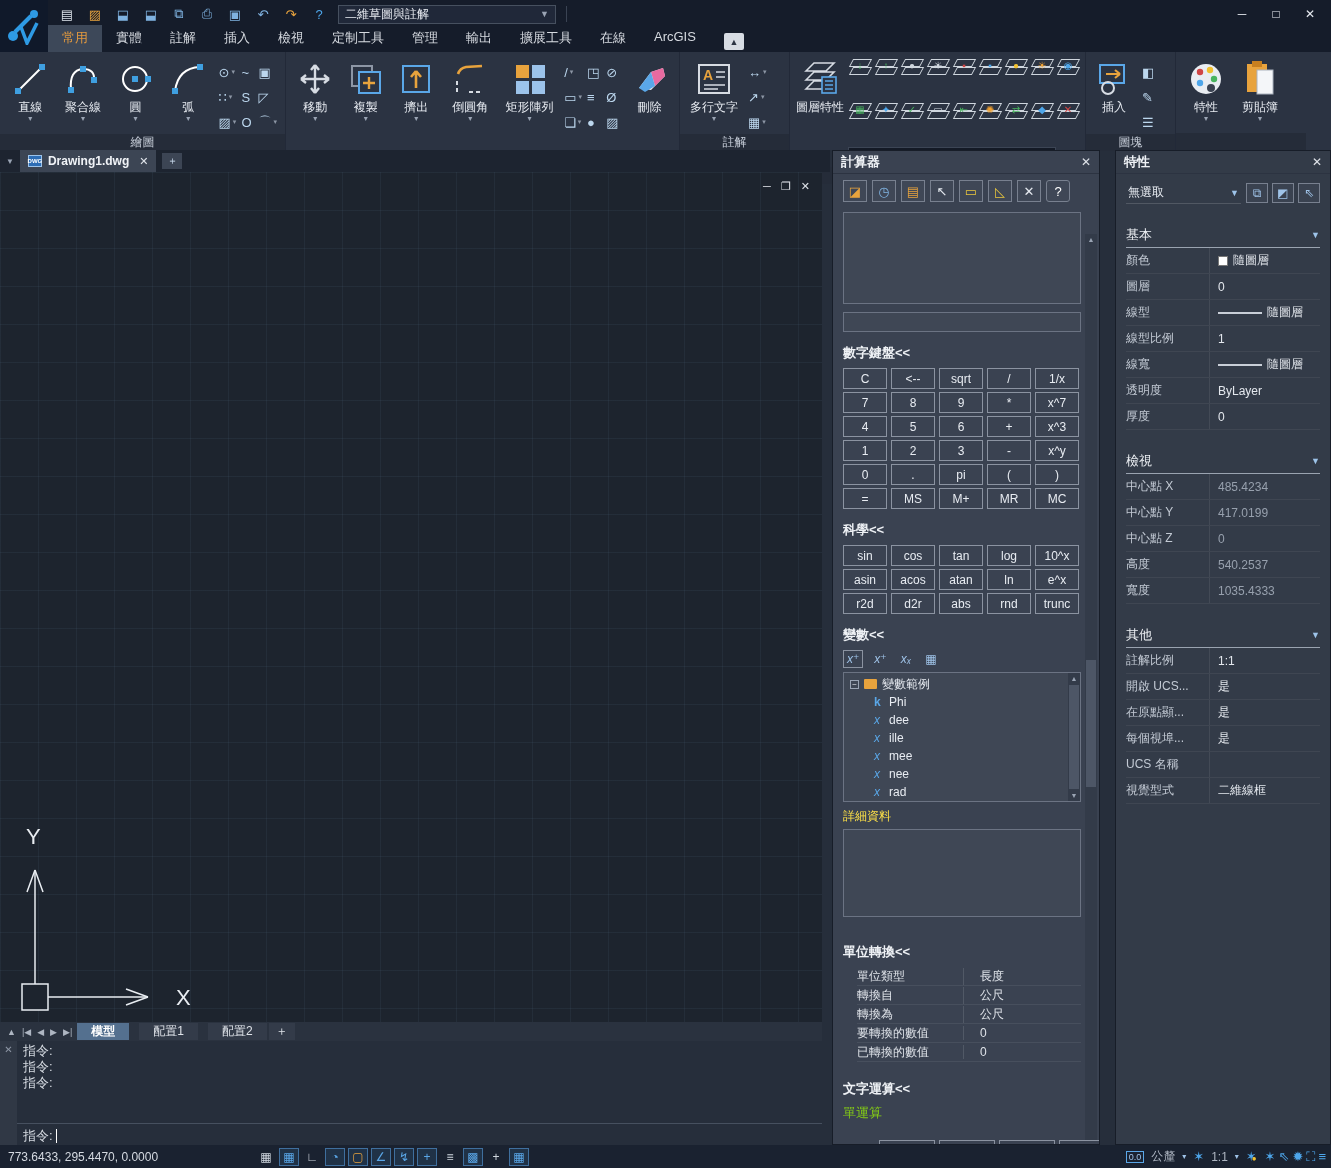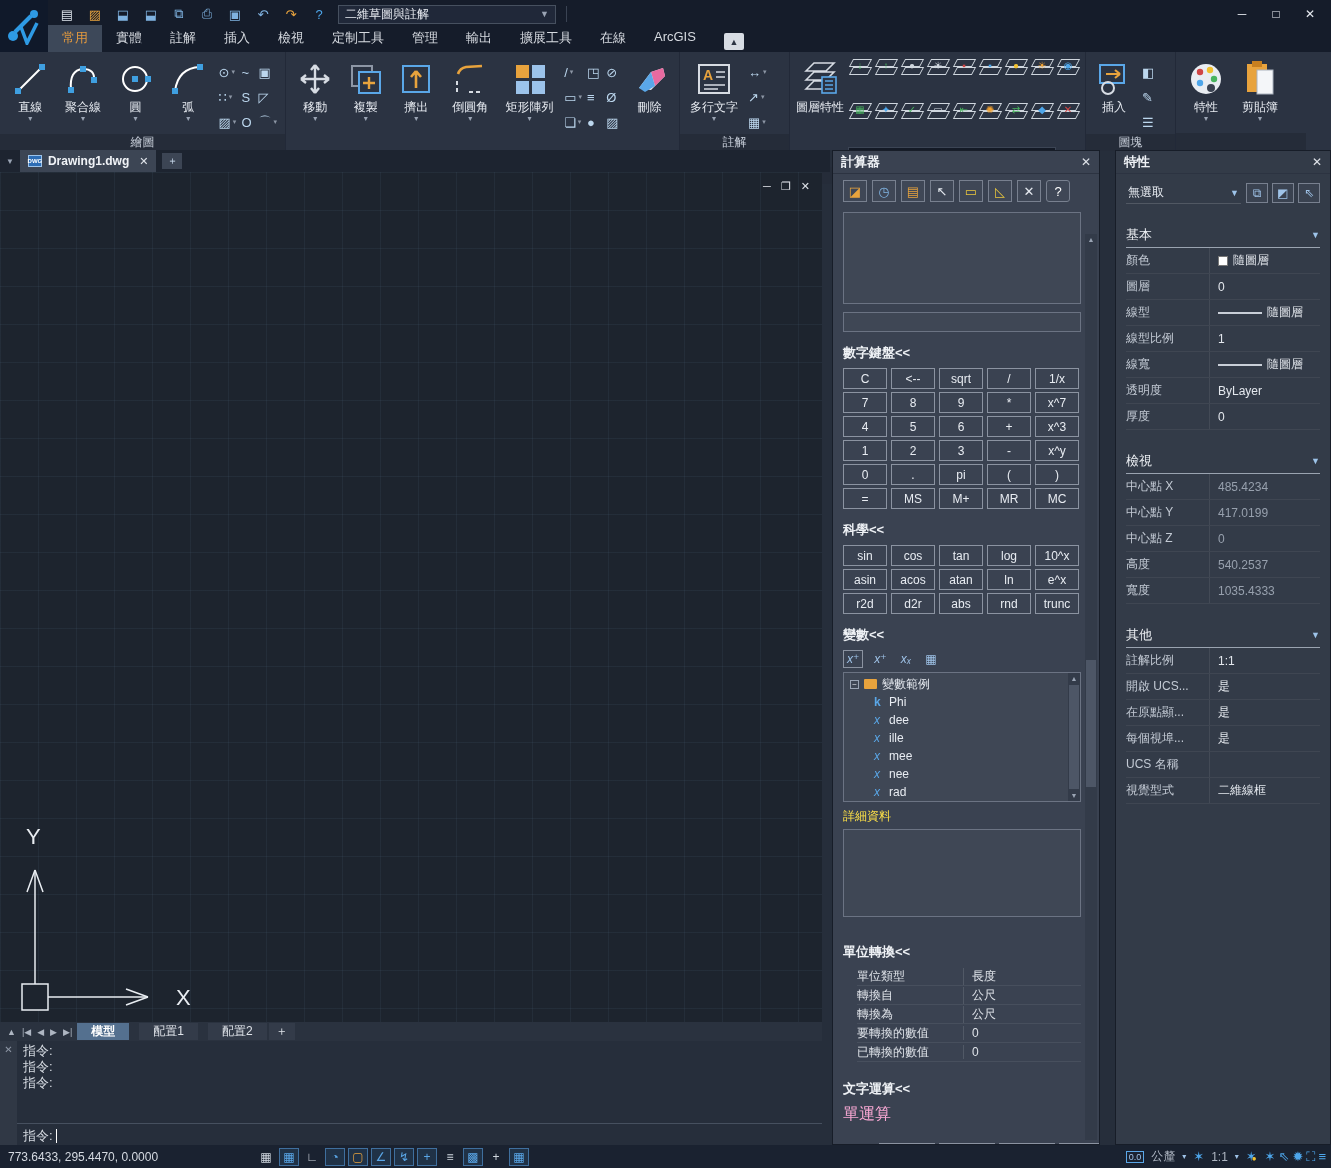--- a/index.html
+++ b/index.html
@@ -106,22 +106,22 @@
   .var-ico[data-icon="k"]{font-style:normal;font-weight:bold;}
   #var-scroll{position:absolute;right:0;top:0;bottom:0;width:12px;background:#333b49;}
   #var-scroll .sb-up,#var-scroll .sb-dn{height:11px;color:#9aa4b4;font-size:7px;text-align:center;line-height:11px;}
   #var-scroll .sb-thumb{position:absolute;left:1px;right:1px;top:12px;bottom:12px;background:#4d5666;}
   #details-label{font-size:12px;color:#fde047;margin:6px 0 4px 0;}
   #details-box{height:88px;border:1px solid #6b7383;background:#3f4755;margin-bottom:26px;}
   
   .unit-table{margin:4px 0 18px 14px;}
   .unit-row{display:flex;height:19px;align-items:center;border-bottom:1px solid rgba(255,255,255,.07);font-size:12px;}
   .unit-row .ul{width:106px;color:#dfe3e9;}
-  .unit-row .uv{flex:1;color:#dfe3e9;border-left:1px solid rgba(255,255,255,.12);padding-left:8px;}
-  #textops-sub{font-size:16px;color:#f9a8d4;margin:2px 0 18px 0;}
+  .unit-row .uv{flex:1;color:#dfe3e9;border-left:1px solid rgba(255,255,255,.12);padding-left:16px;}
+  #textops-sub{font-size:13px;color:#84cc16;margin:2px 0 18px 0;}
   .textops-grid{display:grid;grid-template-columns:repeat(4,56px);gap:4px;margin-left:36px;}
   
   #calc-scroll{position:absolute;right:2px;top:60px;bottom:4px;width:12px;background:#333b49;}
   #calc-scroll .sb-up{height:12px;color:#9aa4b4;font-size:7px;text-align:center;line-height:12px;}
   #calc-scroll .sb-thumb{position:absolute;left:1px;right:1px;top:47%;height:14%;background:#4d5666;}
 
   
   #props{left:1115px;top:150px;width:216px;height:995px;background:#333b48;}
   #props-body{padding:8px 10px 0 10px;}
   #props-selector{display:flex;align-items:center;gap:5px;}

